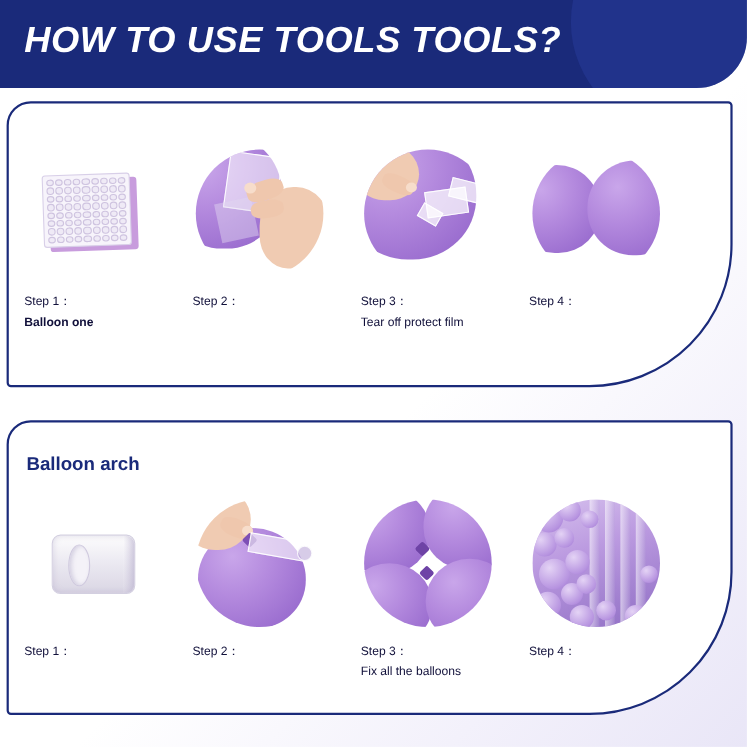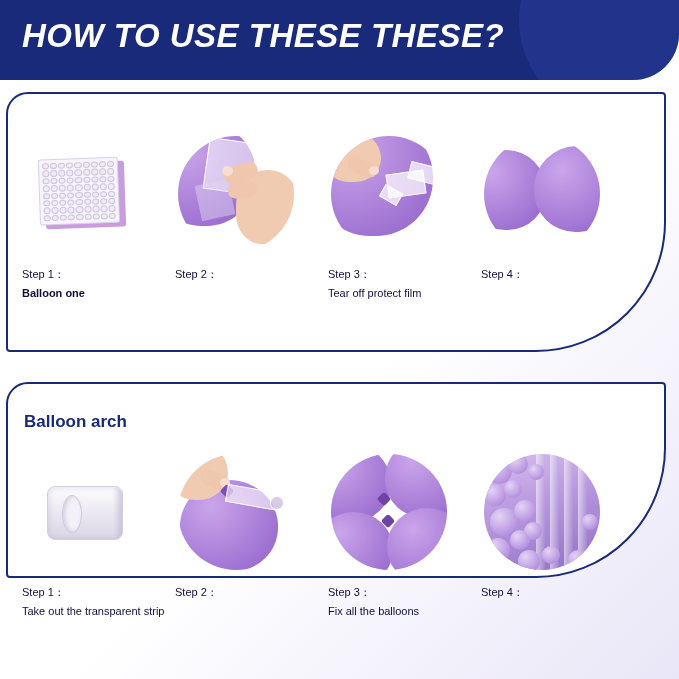--- a/index.html
+++ b/index.html
@@ -69,21 +69,21 @@
   .panel-top {
     top: 92px;
     height: 260px;
     border-top-left-radius: 22px;
     border-bottom-right-radius: 130px;
     border-top-right-radius: 4px;
     border-bottom-left-radius: 4px;
   }
   .panel-bottom {
     top: 382px;
-    height: 196px;
+    height: 268px;
     border-top-left-radius: 22px;
     border-bottom-right-radius: 130px;
     border-top-right-radius: 4px;
     border-bottom-left-radius: 4px;
   }
 
   .section-title {
     position: absolute;
     left: 16px;
     top: 28px;
@@ -277,21 +277,21 @@
     overflow: hidden;
     border-radius: 50%;
   }
 </style>
 </head>
 <body>
 
 <div class="page">
 
   <div class="header-band">
-    <div class="header-title">HOW TO USE THESE THESE?</div>
+    <div class="header-title">HOW TO USE TOOLS TOOLS?</div>
   </div>
 
   <div class="panel panel-top">
     <div class="steps">
 
       <div class="step" style="left:14px; top:42px;">
         <div class="step-circle clip">
           <div class="sheet-wrap">
             <div class="sheet-back"></div>
             <div class="sheet-front">
@@ -429,21 +429,20 @@
 
       <div class="step" style="left:14px; top:70px;">
         <div class="step-circle clip">
           <div class="tape-ring">
             <div class="tape-hole"></div>
             <div class="tape-edge"></div>
           </div>
         </div>
         <div class="step-label">
           <span class="head">Step 1：</span>
-          <span class="body">Take out the transparent strip</span>
         </div>
       </div>
 
       <div class="step" style="left:167px; top:70px;">
         <div class="step-circle clip">
           <div class="balloon" style="left:2px; top:26px; width:98px; height:92px;"></div>
           <div class="hand" style="left:-12px; top:-12px; width:62px; height:58px; border-radius:45% 55% 50% 50%;"></div>
           <div class="finger" style="left:22px; top:18px; width:30px; height:16px; transform:rotate(22deg);"></div>
           <div class="nail" style="left:42px; top:24px; width:10px; height:9px;"></div>
           <div class="knot" style="left:44px; top:32px;"></div>

